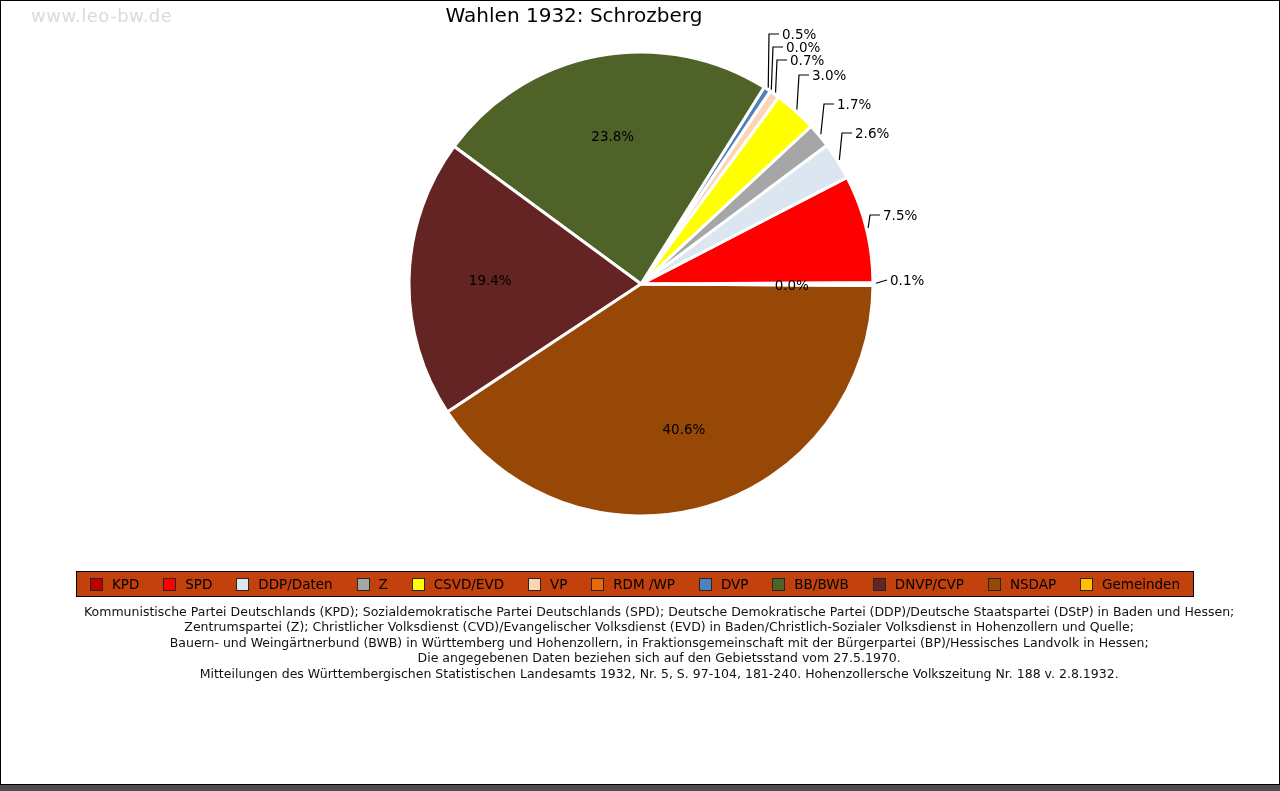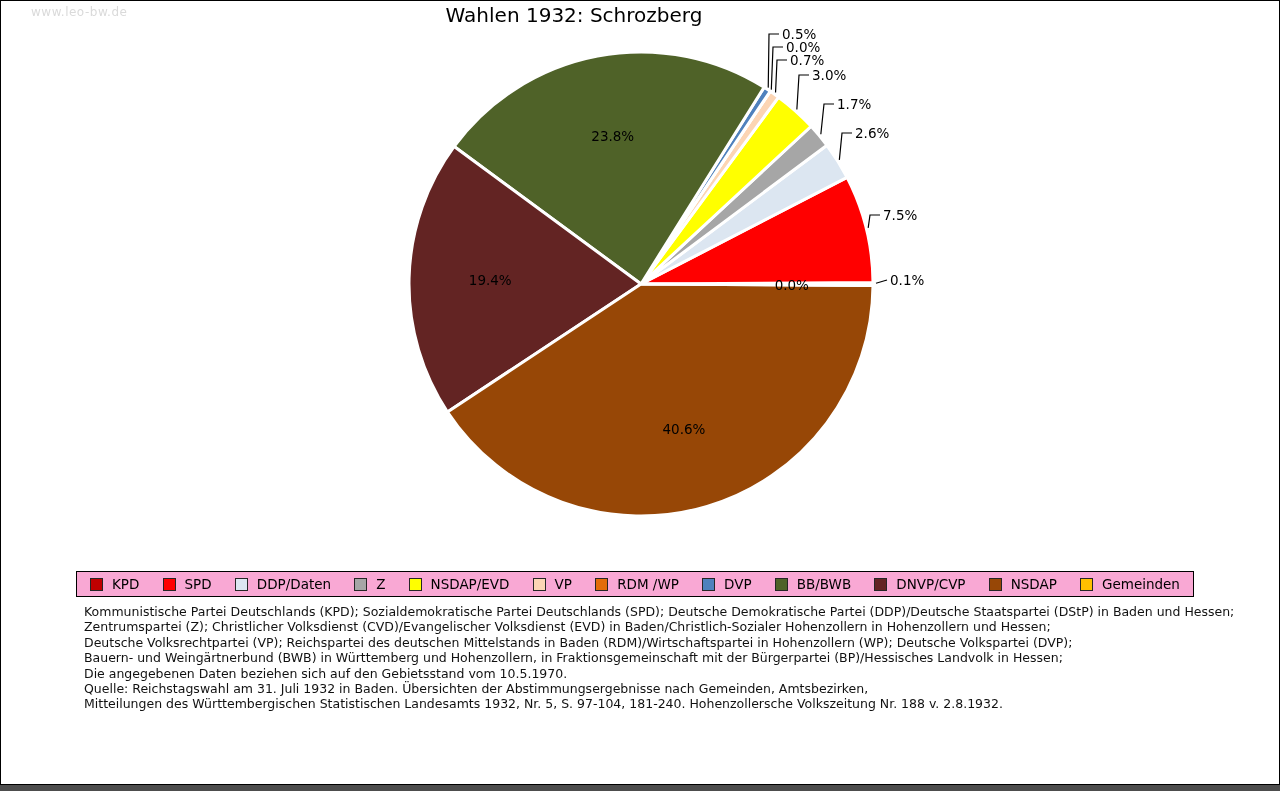--- a/index.html
+++ b/index.html
@@ -10,51 +10,51 @@
     background:#fff;
     overflow:hidden;
     font-family:"DejaVu Sans", sans-serif;
   }
   .bottom-bar{
     width:1280px;height:6px;
     background:#4d4d4d;
   }
   .watermark{
     position:absolute;left:30px;top:4px;
-    font-size:12px;color:#dadada;
+    font-size:18px;color:#dadada;
     letter-spacing:0.5px;
   }
   .chart-title{
     position:absolute;left:0;top:2px;width:1146px;
     text-align:center;
     font-size:20px;color:#000;
   }
   #pie-svg{position:absolute;left:0;top:0;}
   .legend{
     position:absolute;left:75px;top:570px;
     width:1090px;height:24px;
     border:1px solid #000;
-    background:#f9a8d4;
+    background:#c2410c;
     display:flex;align-items:center;justify-content:space-between;
     padding:0 13px;
   }
   .legend-item{display:flex;align-items:center;gap:9px;}
   .legend-swatch{
     width:13px;height:13px;
     border:1px solid #262626;
     box-sizing:border-box;
     flex:0 0 auto;
   }
   .legend-label{font-size:13.5px;color:#000;white-space:nowrap;}
   .notes{
     position:absolute;left:83px;top:603px;
     font-size:12.5px;line-height:15.4px;color:#111;
     white-space:nowrap;
   }
-  .notes .block{margin:0 0 0 0;}
+  .notes .block{margin:0 0 0 0;text-align:center;}
   .block-definitions{margin-bottom:6px;}
   .block-territorial{margin-bottom:10px;}
 </style>
 </head>
 <body>
 
 <div class="canvas">
   <div class="watermark">www.leo-bw.de</div>
   <div class="chart-title">Wahlen 1932: Schrozberg</div>
 
@@ -105,21 +105,21 @@
       <div class="legend-item">
         <span class="legend-swatch" style="background: rgb(220, 230, 241);"></span>
         <span class="legend-label">DDP/Daten</span>
       </div>
       <div class="legend-item">
         <span class="legend-swatch" style="background: rgb(166, 166, 166);"></span>
         <span class="legend-label">Z</span>
       </div>
       <div class="legend-item">
         <span class="legend-swatch" style="background: rgb(255, 255, 0);"></span>
-        <span class="legend-label">NSDAP/EVD</span>
+        <span class="legend-label">CSVD/EVD</span>
       </div>
       <div class="legend-item">
         <span class="legend-swatch" style="background: rgb(252, 213, 180);"></span>
         <span class="legend-label">VP</span>
       </div>
       <div class="legend-item">
         <span class="legend-swatch" style="background: rgb(227, 108, 9);"></span>
         <span class="legend-label">RDM /WP</span>
       </div>
       <div class="legend-item">
@@ -140,24 +140,22 @@
       </div>
       <div class="legend-item">
         <span class="legend-swatch" style="background: rgb(255, 192, 0);"></span>
         <span class="legend-label">Gemeinden</span>
       </div>
     </div>
 
   <div class="notes">
     <div class="block block-definitions">
       <div>Kommunistische Partei Deutschlands (KPD); Sozialdemokratische Partei Deutschlands (SPD); Deutsche Demokratische Partei (DDP)/Deutsche Staatspartei (DStP) in Baden und Hessen;</div>
-      <div>Zentrumspartei (Z); Christlicher Volksdienst (CVD)/Evangelischer Volksdienst (EVD) in Baden/Christlich-Sozialer Hohenzollern in Hohenzollern und Hessen;</div>
-      <div>Deutsche Volksrechtpartei (VP); Reichspartei des deutschen Mittelstands in Baden (RDM)/Wirtschaftspartei in Hohenzollern (WP); Deutsche Volkspartei (DVP);</div>
+      <div>Zentrumspartei (Z); Christlicher Volksdienst (CVD)/Evangelischer Volksdienst (EVD) in Baden/Christlich-Sozialer Volksdienst in Hohenzollern und Quelle;</div>
       <div>Bauern- und Weingärtnerbund (BWB) in Württemberg und Hohenzollern, in Fraktionsgemeinschaft mit der Bürgerpartei (BP)/Hessisches Landvolk in Hessen;</div>
     </div>
-    <div class="block block-territorial">Die angegebenen Daten beziehen sich auf den Gebietsstand vom 10.5.1970.</div>
+    <div class="block block-territorial">Die angegebenen Daten beziehen sich auf den Gebietsstand vom 27.5.1970.</div>
     <div class="block">
-      <div>Quelle: Reichstagswahl am 31. Juli 1932 in Baden. Übersichten der Abstimmungsergebnisse nach Gemeinden, Amtsbezirken,</div>
       <div>Mitteilungen des Württembergischen Statistischen Landesamts 1932, Nr. 5, S. 97-104, 181-240. Hohenzollersche Volkszeitung Nr. 188 v. 2.8.1932.</div>
     </div>
   </div>
 </div>
 <div class="bottom-bar"></div>
 
 </body></html>

